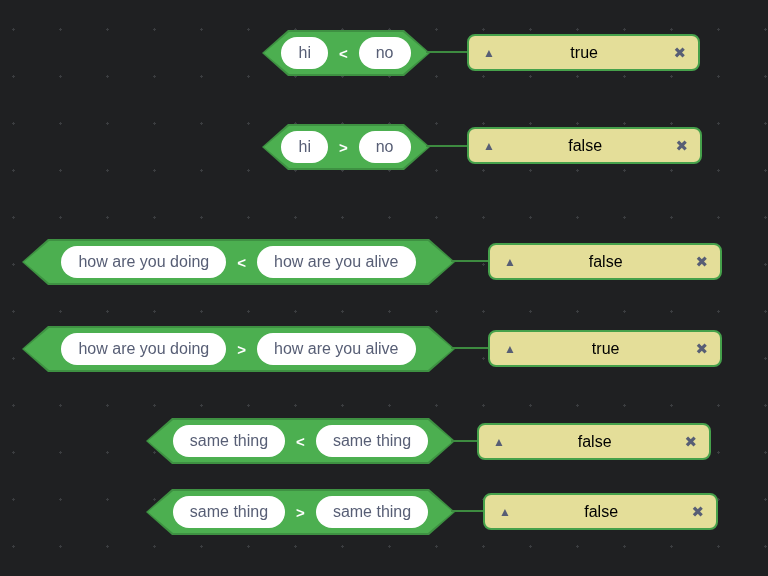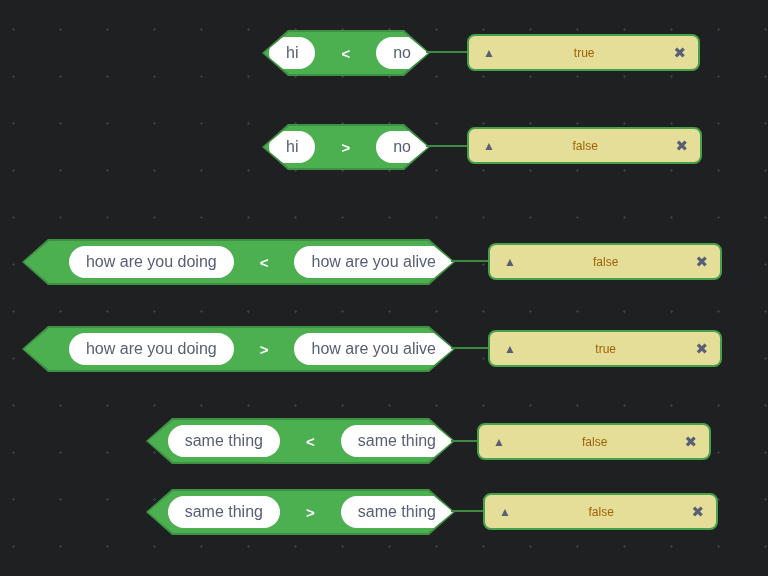--- a/index.html
+++ b/index.html
@@ -18,21 +18,21 @@
   
   .hex{
     position:absolute;height:46px;
     background:#3e9142;
     clip-path:polygon(0 50%,26px 0,calc(100% - 26px) 0,100% 50%,calc(100% - 26px) 100%,26px 100%);
   }
   .hex-inner{
     position:absolute;left:2px;top:2px;right:2px;bottom:2px;
     background:#4caf50;
     clip-path:polygon(0 50%,25px 0,calc(100% - 25px) 0,100% 50%,calc(100% - 25px) 100%,25px 100%);
-    display:flex;align-items:center;justify-content:flex-end;gap:26px;
+    display:flex;align-items:center;justify-content:center;gap:11px;
   }
   .oval{
     background:#ffffff;height:32px;border-radius:16px;
     display:flex;align-items:center;justify-content:center;
     padding:0 17px;white-space:nowrap;
     color:#575e75;font-size:16px;
   }
   .op{
     color:#ffffff;font-weight:bold;font-size:15px;line-height:1;
   }
@@ -44,21 +44,21 @@
   .bubble{
     position:absolute;height:37px;box-sizing:border-box;
     background:#e4de99;border:2px solid #46a14b;border-radius:8px;
     display:flex;align-items:center;
   }
   .tri{
     color:#575e75;font-size:12px;line-height:1;margin-left:14px;
     cursor:pointer;
   }
   .result{
-    flex:1;text-align:center;color:#a16207;font-size:12px;
+    flex:1;text-align:center;color:#000000;font-size:16px;
   }
   .close{
     color:#575e75;font-size:15px;font-weight:bold;line-height:1;
     margin-right:12px;cursor:pointer;
   }
 </style>
 </head>
 <body>
 
 <div class="canvas">

